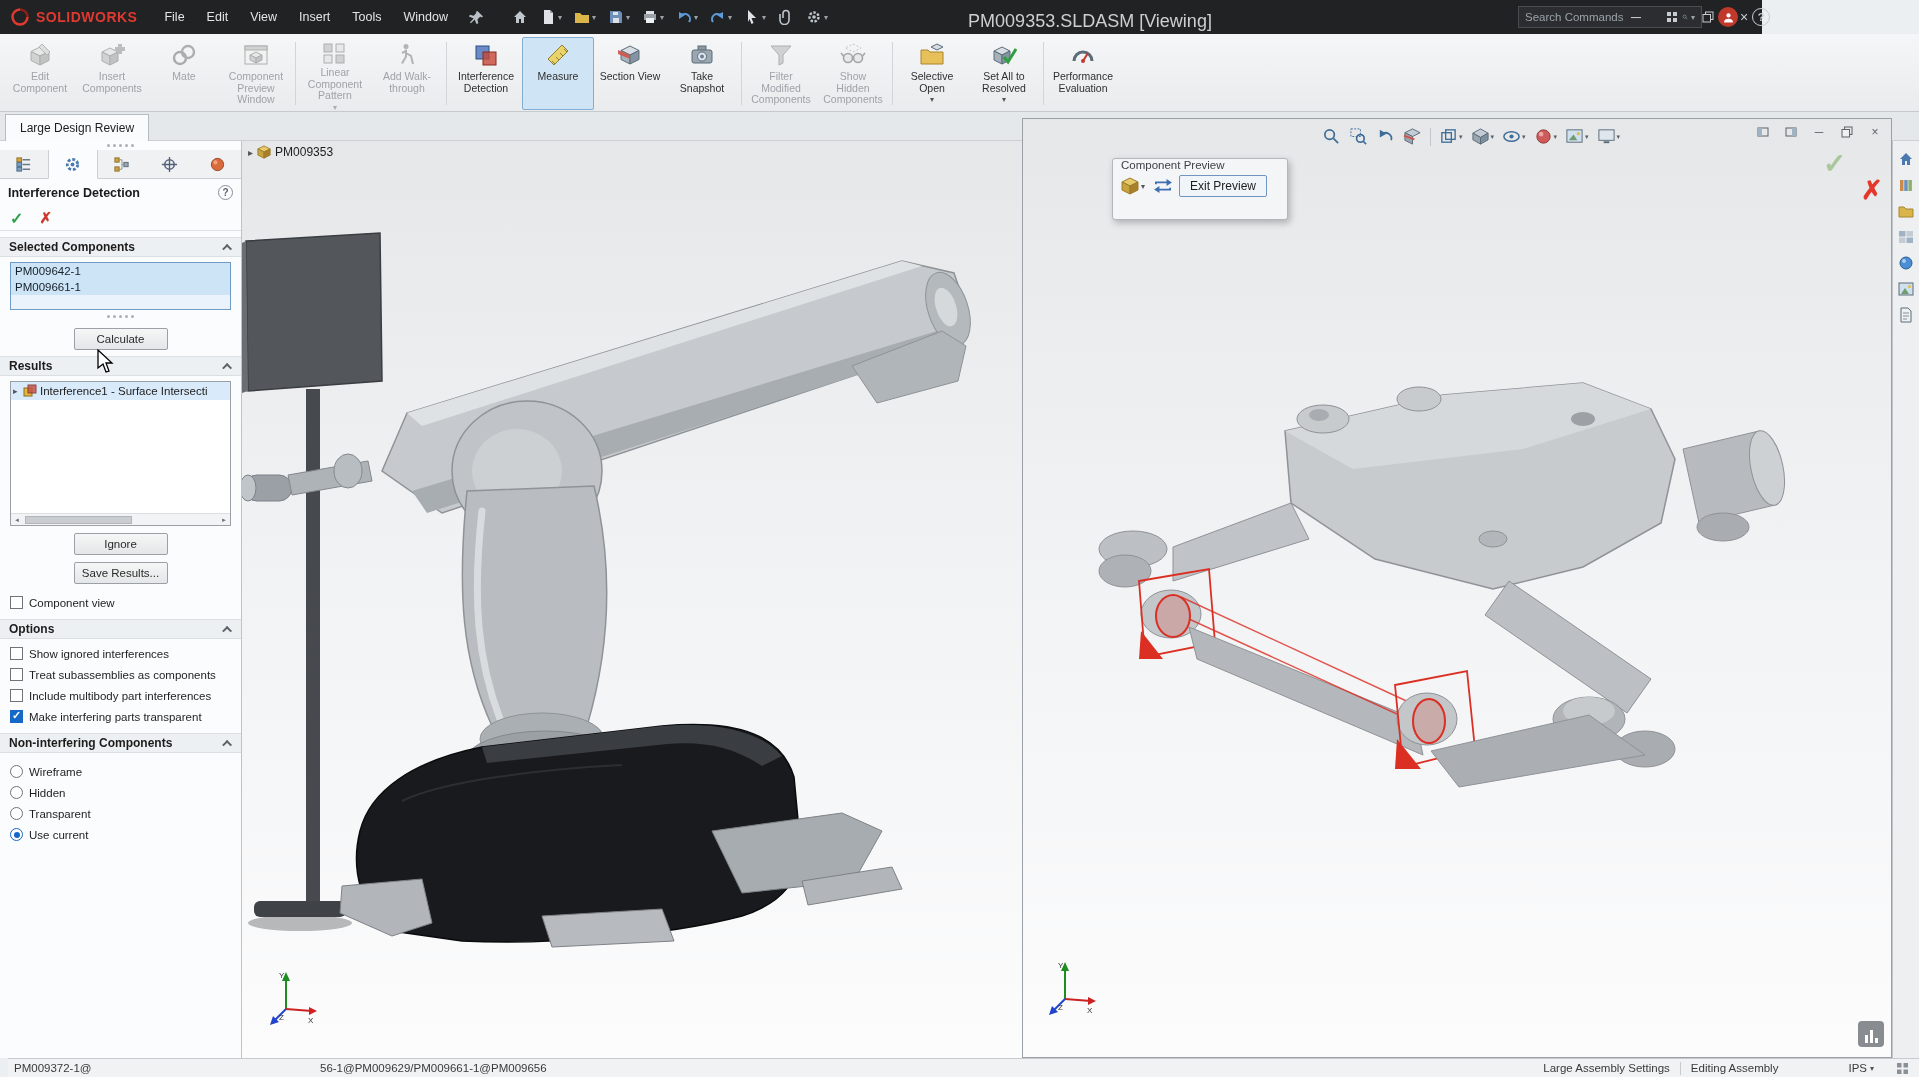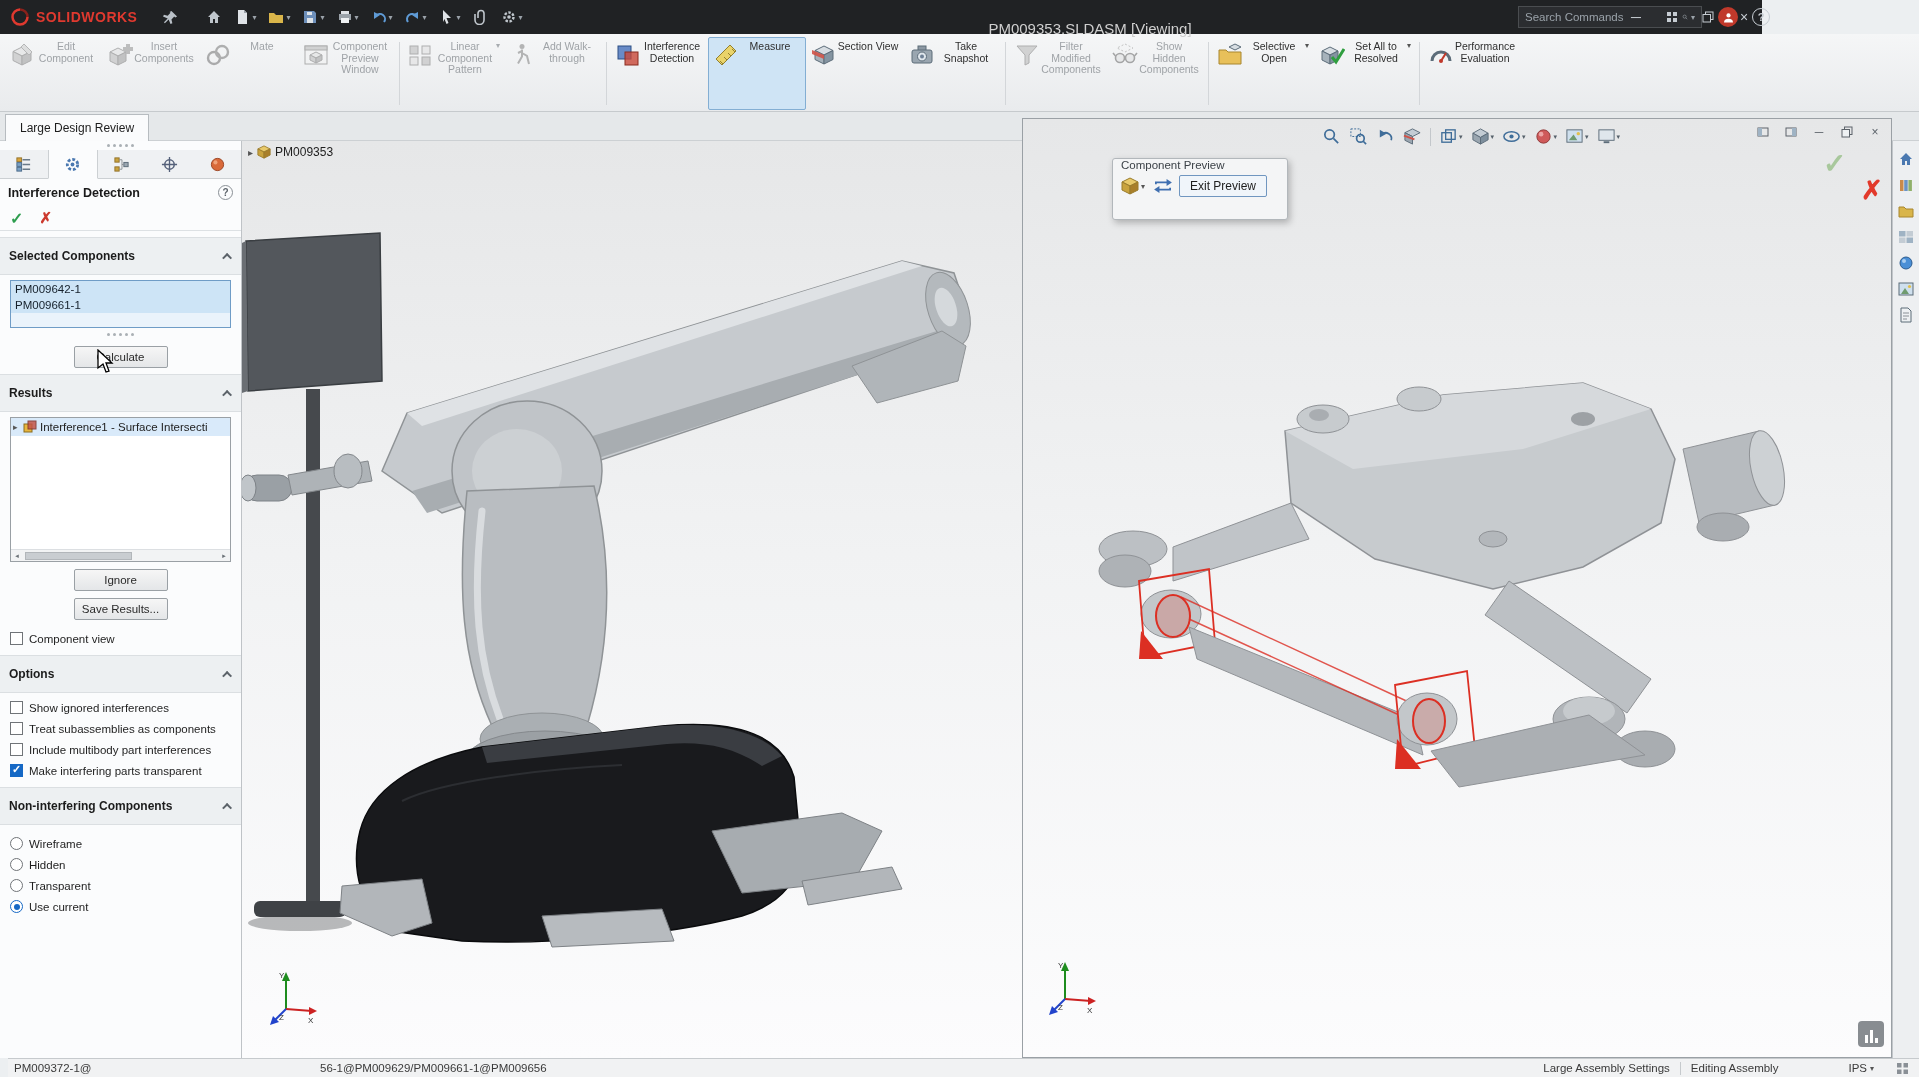--- a/index.html
+++ b/index.html
@@ -11,35 +11,35 @@
 .logo{display:flex;align-items:center;gap:6px;padding:0 16px 0 10px}
 .logo-swirl{width:20px;height:20px}
 .logo-text{color:#e0392f;font-weight:bold;font-size:14px;letter-spacing:.5px}
 .menubar{display:flex;align-items:center}
 .menu-item{padding:0 11px;font-size:12.5px;color:#e4e4e4;cursor:default;line-height:34px}
 .pin-icon{width:15px;height:15px;margin:0 10px}
 .qat{display:flex;align-items:center;gap:4px;margin-left:14px}
 .qbtn{display:flex;align-items:center;gap:2px;padding:3px 4px}
 .qbtn svg{width:16px;height:16px}
 .qdrop{font-size:8px;color:#9aa2a9;font-style:normal}
-.doc-title{position:absolute;left:1090px;top:12px;transform:translateX(-50%);line-height:34px;color:#cfcfcf;font-size:15px;white-space:nowrap}
+.doc-title{position:absolute;left:1090px;top:4px;transform:translateX(-50%);line-height:34px;color:#cfcfcf;font-size:18px;white-space:nowrap}
 .searchbox{position:absolute;left:1518px;top:6px;width:184px;height:22px;background:#2b2d30;border:1px solid #4a4d50;display:flex;align-items:center;padding:0 6px}
 .search-input{flex:1;background:transparent;border:none;outline:none;color:#cfcfcf;font-size:11.5px;font-family:"Liberation Sans",sans-serif}
 .search-input::placeholder{color:#9aa2a9}
 .search-icon{width:14px;height:14px;margin:0 3px}
 .search-drop{font-size:8px;color:#9aa2a9}
 .avatar{position:absolute;left:1718px;top:7px;width:20px;height:20px;border-radius:50%;background:#c0392b;display:flex;align-items:center;justify-content:center}
 .avatar svg{width:13px;height:13px}
 .help-btn{position:absolute;left:1752px;top:8px;width:18px;height:18px;border:1.5px solid #c6ccd2;border-radius:50%;color:#c6ccd2;font-size:11px;font-weight:bold;display:flex;align-items:center;justify-content:center}
 .winctl{position:absolute;right:0;top:0;height:34px;display:flex}
 .wbtn{width:36px;height:34px;display:flex;align-items:center;justify-content:center;color:#c6ccd2;font-size:14px}
 .wbtn svg{width:12px;height:12px}
 
 .ribbon{position:absolute;left:0;top:34px;width:1919px;height:78px;background:linear-gradient(#f5f6f7,#e9ebed);border-bottom:1px solid #c6cacd;display:flex;align-items:stretch;padding:3px 4px 1px 4px;z-index:10}
-.rbtn{display:flex;padding:2px 4px;border:1px solid transparent;border-radius:2px}
+.rbtn{display:flex;flex-direction:column;align-items:center;padding:2px 4px;border:1px solid transparent;border-radius:2px}
 .ricon{height:30px;display:flex;align-items:center}
 .ricon svg{width:26px;height:26px}
 .rlabel{width:62px;font-size:10.5px;line-height:11.5px;text-align:center;color:#2f2f2f;margin-top:1px}
 .rbtn:not(.enabled) .rlabel{color:#9fa3a7}
 .rbtn:not(.enabled) .ricon svg{filter:grayscale(1) opacity(.5)}
 .rbtn.active{background:#cfe4f5;border-color:#83aed3}
 .rdrop{font-size:8px;color:#555;line-height:9px;margin-top:1px}
 .rbtn:not(.enabled) .rdrop{color:#a8acb0}
 .rsep{width:1px;background:#d3d6d9;margin:5px 3px}
 
@@ -52,21 +52,21 @@
 .pm-tabs{height:29px;display:flex;border-bottom:1px solid #ccd0d3;background:#eff1f3}
 .pm-tab{flex:1;display:flex;align-items:center;justify-content:center}
 .pm-tab svg{width:17px;height:17px}
 .pm-tab.active{background:#fbfcfd;border-left:1px solid #ccd0d3;border-right:1px solid #ccd0d3;border-bottom:1px solid #fbfcfd;margin-bottom:-1px}
 .pm-titlebar{height:27px;display:flex;align-items:center;justify-content:space-between;padding:0 8px}
 .pm-title{font-weight:bold;font-size:12.5px;color:#1a1a1a}
 .pm-help{width:15px;height:15px;border:1.5px solid #8a9096;border-radius:50%;color:#5c636a;font-size:10px;font-weight:bold;display:flex;align-items:center;justify-content:center}
 .pm-okrow{height:25px;display:flex;align-items:center;gap:16px;padding:0 10px;border-bottom:1px solid #dde1e4}
 .pm-ok{color:#2e9e4f;font-size:16px;font-weight:bold}
 .pm-cancel{color:#cc3a2e;font-size:15px;font-weight:bold}
-.pm-header{height:16px;background:#edf0f2;border-top:1px solid #dbdfe2;border-bottom:1px solid #dbdfe2;display:flex;align-items:center;justify-content:space-between;padding:18px 9px;margin-top:6px}
+.pm-header{height:16px;background:#edf0f2;border-top:1px solid #dbdfe2;border-bottom:1px solid #dbdfe2;display:flex;align-items:center;justify-content:space-between;padding:9px 9px;margin-top:6px}
 .pm-header-label{font-weight:bold;font-size:12px;color:#1c1c1c}
 .chev{width:7px;height:7px;border-left:2px solid #5c636a;border-top:2px solid #5c636a;transform:rotate(45deg) translateY(2px)}
 .pm-listbox{margin:5px 10px 2px;height:48px;background:#eaf3fb;border:1px solid #6f9cc6;overflow:hidden}
 .pm-li{height:16px;line-height:16px;padding:0 4px;font-size:11.5px;background:#cde4f6;color:#15202b;white-space:nowrap}
 .pm-btn{display:block;width:94px;height:22px;margin:7px auto 0;background:linear-gradient(#f6f6f6,#e4e6e8);border:1px solid #9aa0a5;border-radius:2px;font-size:11.5px;color:#2a2a2a;text-align:center;line-height:20px}
 .pm-results{margin:5px 10px 0;height:145px;background:#fff;border:1px solid #9aa0a5;position:relative;overflow:hidden}
 .res-row{display:flex;align-items:center;height:18px;padding:1px 2px;background:#d9eafa;width:100%}
 .res-exp{font-size:9px;color:#555;width:10px}
 .res-ico{width:14px;height:14px;margin-right:3px;flex:none}
 .res-text{font-size:11.5px;white-space:nowrap;overflow:hidden}
@@ -132,20 +132,28 @@
 <body>
 
 <div class="titlebar">
   <div class="logo">
     <svg class="logo-swirl" viewBox="0 0 24 24">
       <path d="M12 3a9 9 0 1 0 9 9" fill="none" stroke="#e0392f" stroke-width="3"></path>
       <path d="M21 12a9 9 0 0 0-9-9" fill="none" stroke="#8a211b" stroke-width="3"></path>
     </svg>
     <span class="logo-text">SOLIDWORKS</span>
   </div>
+  <div class="menubar">
+    <span class="menu-item">File</span>
+    <span class="menu-item">Edit</span>
+    <span class="menu-item">View</span>
+    <span class="menu-item">Insert</span>
+    <span class="menu-item">Tools</span>
+    <span class="menu-item">Window</span>
+  </div>
   <svg class="pin-icon" viewBox="0 0 16 16">
       <path d="M9 1l6 6-2 1-1-1-3 3 1 4-2 1-2-5-4 4-1-1 4-4-5-2 1-2 4 1 3-3-1-1z" fill="#b9c0c7"></path>
     </svg>
   <div class="qat">
     <span class="qbtn">
         <svg viewBox="0 0 16 16">
           <path d="M8 2l6 6h-2v6H9v-4H7v4H4V8H2z" fill="#bfc6cc"></path>
         </svg>
       </span>
     <span class="qbtn">

